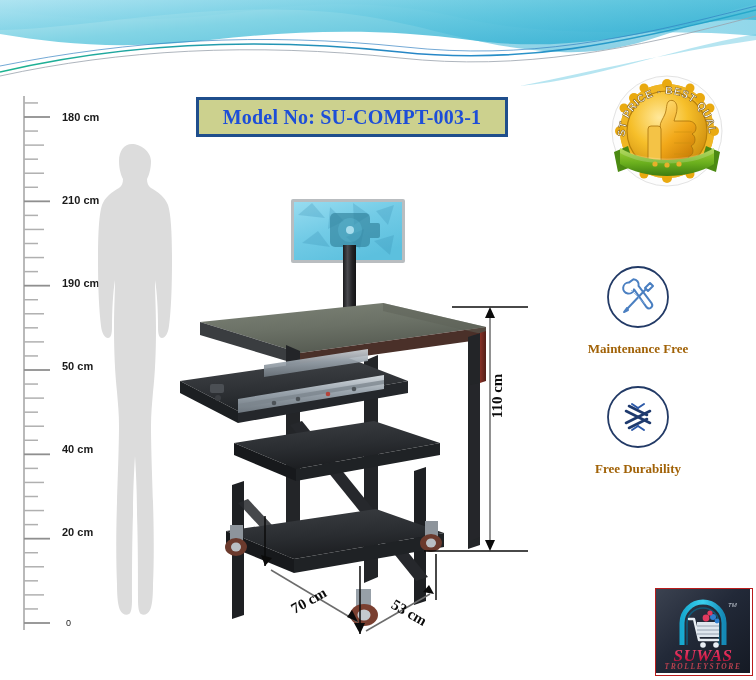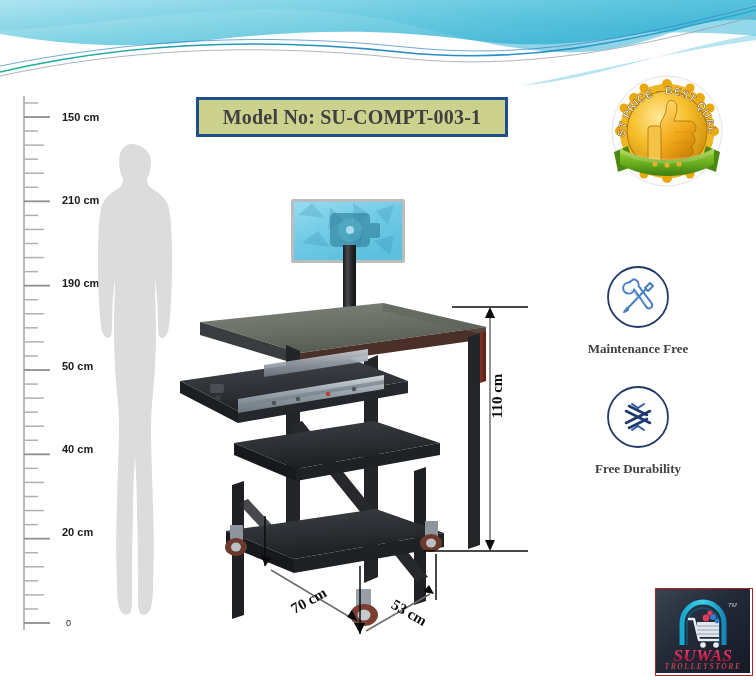--- a/index.html
+++ b/index.html
@@ -39,21 +39,21 @@
     background: #ccd18e;
     border: 3px solid #1f4e8c;
     display: flex;
     align-items: center;
     justify-content: center;
   }
   #model-banner-text {
     font-family: "Liberation Serif", "DejaVu Serif", serif;
     font-weight: bold;
     font-size: 20px;
-    color: #404040;
+    color: #1d4ed8;
     letter-spacing: 0.2px;
     white-space: nowrap;
   }
 
   
   #ruler {
     position: absolute;
     left: 22px;
     top: 96px;
     width: 66px;
@@ -145,21 +145,21 @@
   .feature-circle {
     width: 66px;
     height: 66px;
     margin: 0 auto;
   }
   .feature-label {
     margin-top: 7px;
     font-family: "Liberation Serif", "DejaVu Serif", serif;
     font-weight: bold;
     font-size: 13px;
-    color: #404040;
+    color: #a16207;
     white-space: nowrap;
   }
 
   
   #brand-logo {
     position: absolute;
     left: 655px;
     top: 588px;
     width: 96px;
     height: 86px;
@@ -248,21 +248,21 @@
           <line x1="2" x2="28" y1="105.33333333333331" y2="105.33333333333331" stroke-width="1.8" stroke="#8f8f8f"></line>
           <line x1="2" x2="16" y1="91.27777777777777" y2="91.27777777777777" stroke-width="1.5" stroke="#b0b0b0"></line>
           <line x1="2" x2="22" y1="77.22222222222223" y2="77.22222222222223" stroke-width="1.5" stroke="#b0b0b0"></line>
           <line x1="2" x2="16" y1="63.166666666666686" y2="63.166666666666686" stroke-width="1.5" stroke="#b0b0b0"></line>
           <line x1="2" x2="22" y1="49.11111111111114" y2="49.11111111111114" stroke-width="1.5" stroke="#b0b0b0"></line>
           <line x1="2" x2="16" y1="35.05555555555554" y2="35.05555555555554" stroke-width="1.5" stroke="#b0b0b0"></line>
           <line x1="2" x2="28" y1="21" y2="21" stroke-width="1.8" stroke="#8f8f8f"></line>
           <line x1="2" x2="16" y1="6.944444444444457" y2="6.944444444444457" stroke-width="1.5" stroke="#b0b0b0"></line>
         </g>
     </svg>
-    <div class="ruler-label" style="top:21px">150 cm</div>
+    <div class="ruler-label" style="top:21px">180 cm</div>
     <div class="ruler-label" style="top:104px">210 cm</div>
     <div class="ruler-label" style="top:187px">190 cm</div>
     <div class="ruler-label" style="top:270px">50 cm</div>
     <div class="ruler-label" style="top:353px">40 cm</div>
     <div class="ruler-label" style="top:436px">20 cm</div>
     <div class="ruler-label zero" style="top:527px">0</div>
   </div>
 
   <svg id="human-figure" viewBox="0 0 80 482" preserveAspectRatio="none">
     <path fill="#dcdcdc" d="

